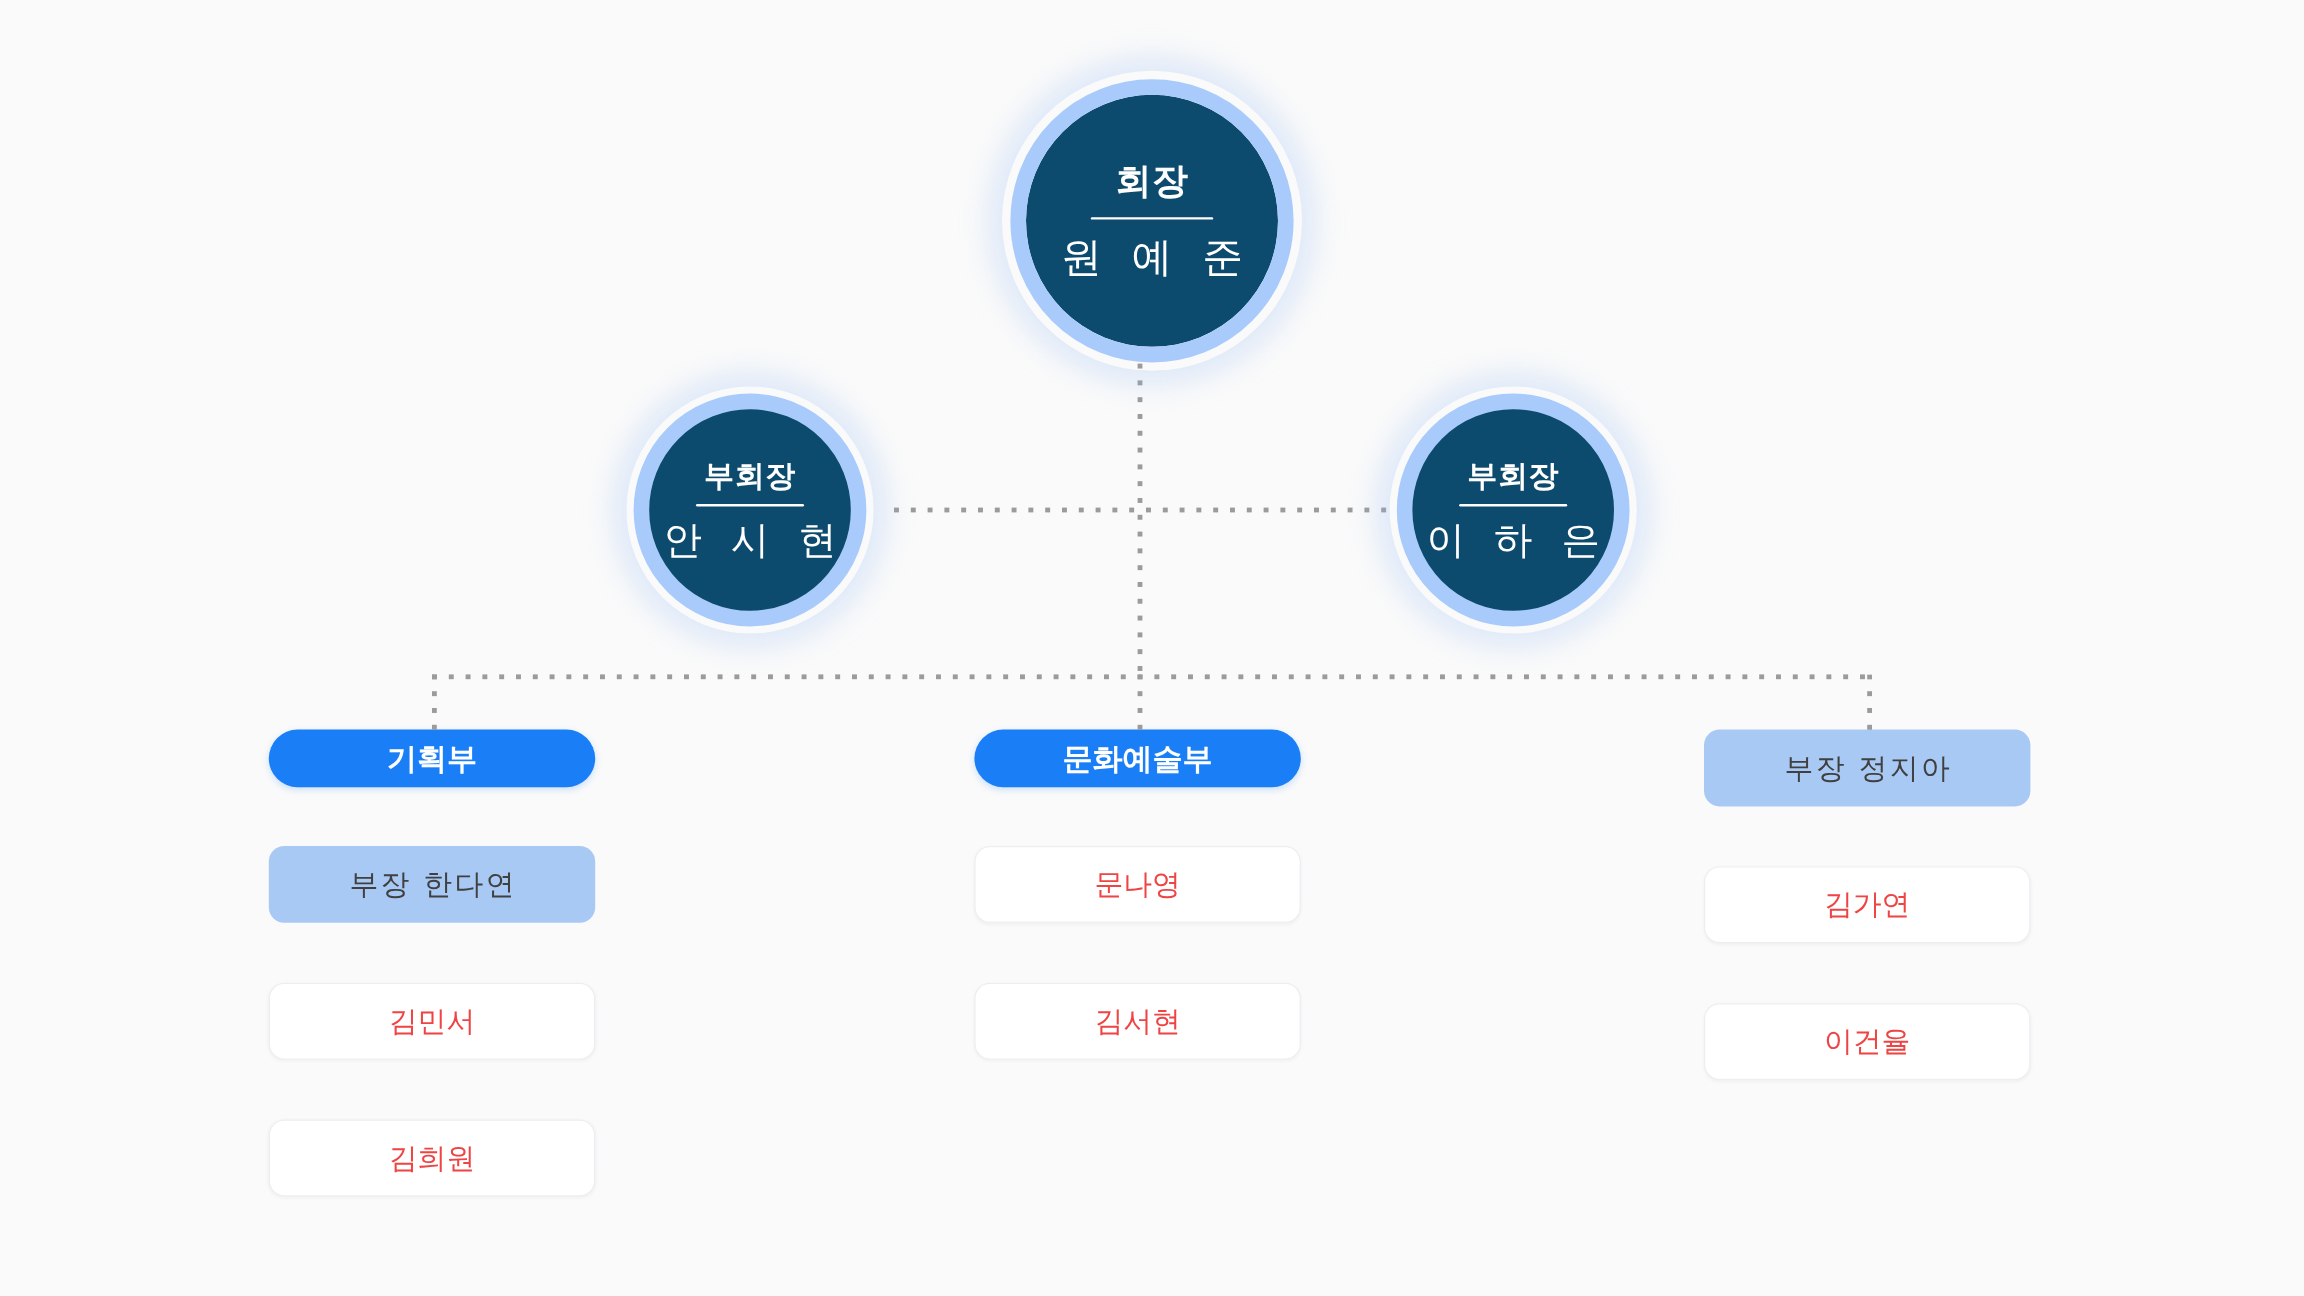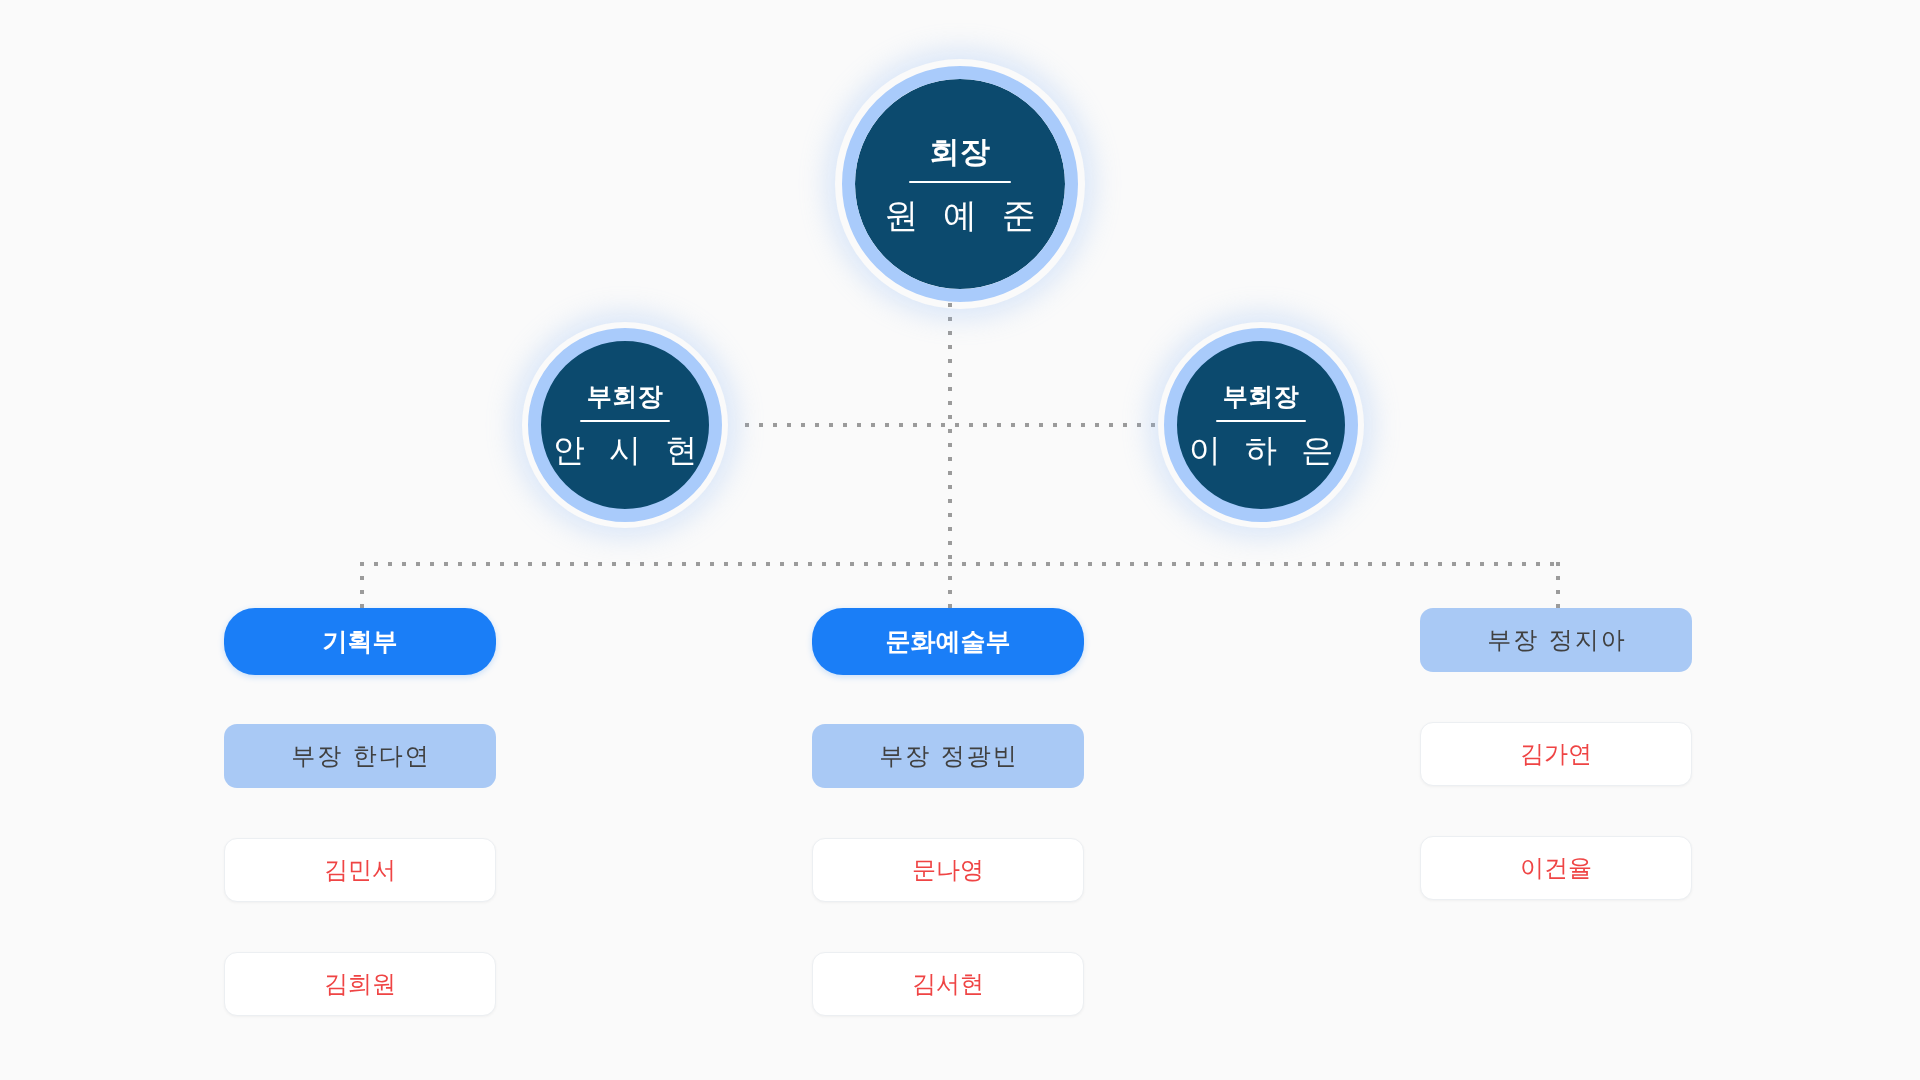--- a/index.html
+++ b/index.html
@@ -126,21 +126,21 @@
     width: 272px;
     display: flex;
     flex-direction: column;
     align-items: stretch;
   }
   #dept-column-0 { left: 224px; }
   #dept-column-1 { left: 812px; }
   #dept-column-2 { left: 1420px; }
 
   .dept-pill {
-    height: 67px;
+    height: 48px;
     border-radius: 31px;
     background: #1a7ef7;
     color: #ffffff;
     font-size: 25px;
     font-weight: bold;
     display: flex;
     align-items: center;
     justify-content: center;
     box-shadow: 0 2px 6px rgba(26,126,247,0.22);
     margin-bottom: 49px;
@@ -214,21 +214,20 @@
 
   <div class="dept-column" id="dept-column-0">
     <div class="dept-pill">기획부</div>
     <div class="manager-card">부장 한다연</div>
     <div class="member-card">김민서</div>
     <div class="member-card">김희원</div>
   </div>
 
   <div class="dept-column" id="dept-column-1">
     <div class="dept-pill">문화예술부</div>
-    <div class="manager-card">부장 정광빈</div>
     <div class="member-card">문나영</div>
     <div class="member-card">김서현</div>
   </div>
 
   <div class="dept-column" id="dept-column-2">
     <div class="manager-card">부장 정지아</div>
     <div class="member-card">김가연</div>
     <div class="member-card">이건율</div>
   </div>
 

